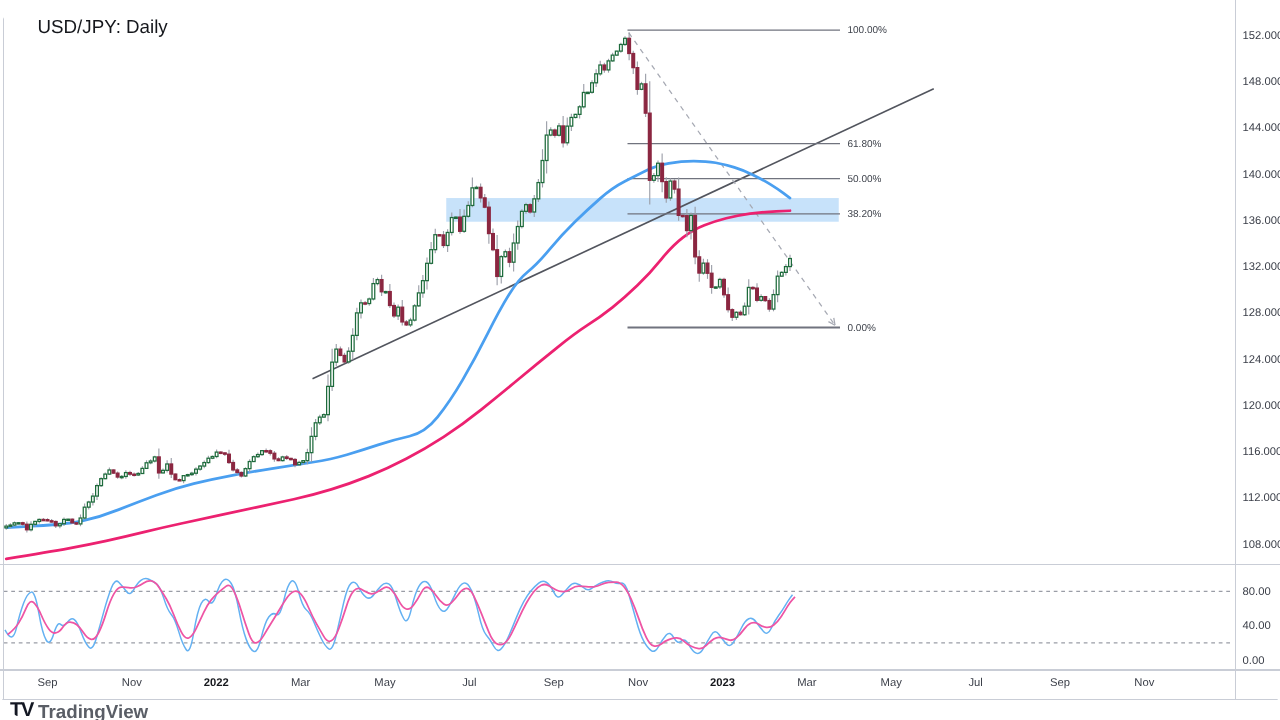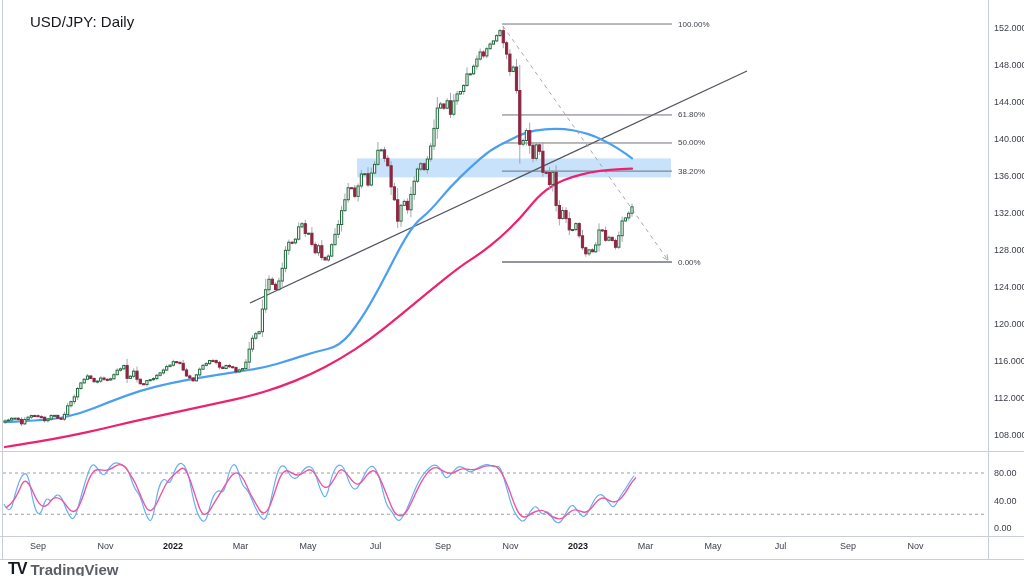--- a/index.html
+++ b/index.html
@@ -1,17 +1,17 @@
 <!DOCTYPE html>
 <html><head>
 <meta charset="utf-8">
 <style>
   html,body{margin:0;padding:0;background:#fff;}
   .chart-wrap{position:relative;width:1024px;height:576px;background:#ffffff;overflow:hidden;
-    font-family:"Liberation Sans",sans-serif;}
+    font-family:"Liberation Sans",sans-serif;border-radius:26px;}
   .chart-wrap svg{position:absolute;left:0;top:0;}
   .chart-title{position:absolute;left:30px;top:13px;font-size:15px;font-weight:500;color:#15171c;
     letter-spacing:0px;z-index:5;}
   .axis-overlay{position:absolute;background:transparent;z-index:4;}
   .price-axis-ov{right:0;top:0;width:36px;height:559px;cursor:ns-resize;}
   .time-axis-ov{left:0;top:536px;width:988px;height:23px;cursor:ew-resize;}
   .tv-logo{position:absolute;left:8px;top:560px;display:flex;align-items:center;gap:4px;z-index:5;
     cursor:pointer;}
   .tv-logo .mark{font-size:16px;font-weight:700;color:#131722;letter-spacing:-1px;}
   .tv-logo .brand{font-size:15px;font-weight:600;color:#5a5e66;}

